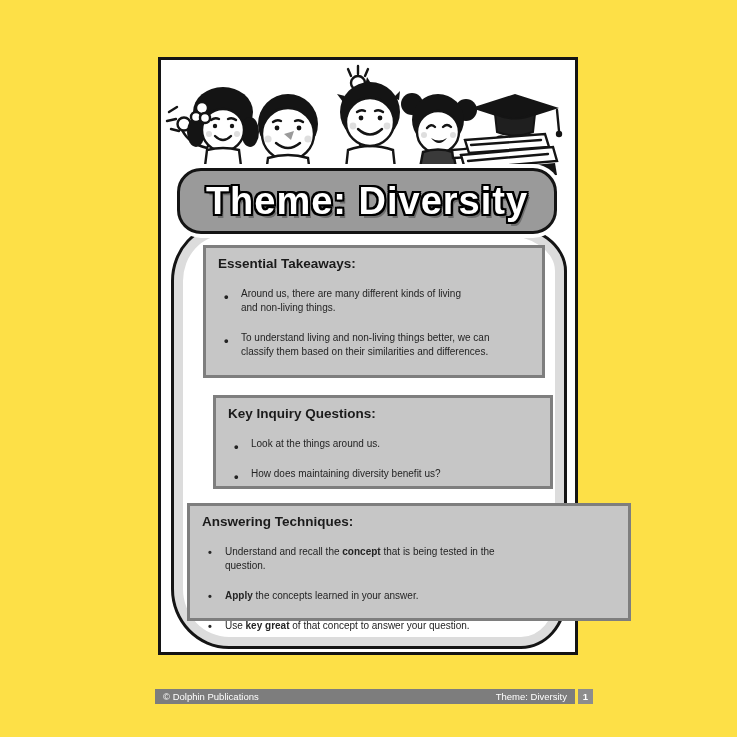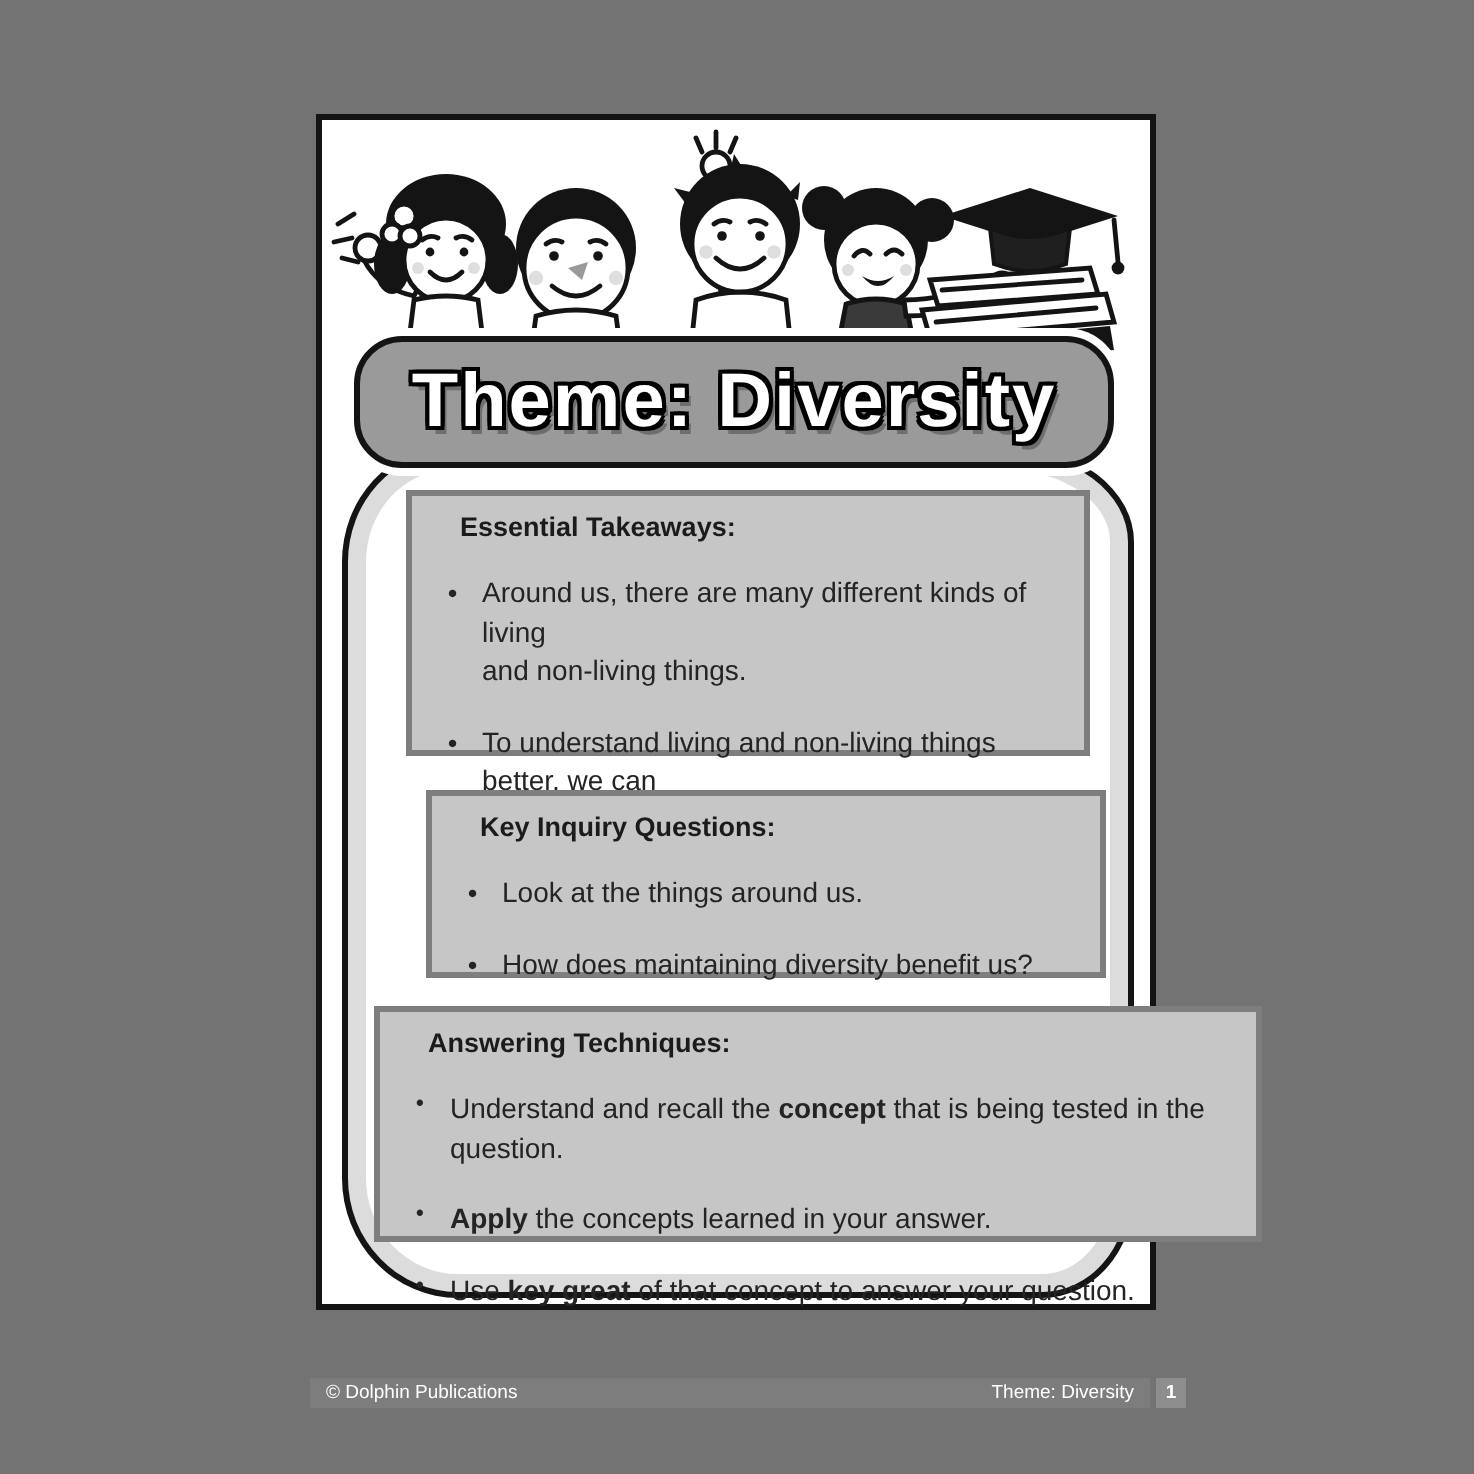--- a/index.html
+++ b/index.html
@@ -1,16 +1,16 @@
 <!DOCTYPE html>
 <html><head>
 <meta charset="utf-8">
 <style>
   html,body{margin:0;padding:0;background:#fff;}
-  .canvas{position:relative;width:737px;height:737px;background:#737373;
+  .canvas{position:relative;width:737px;height:737px;background:#fde047;
           font-family:"Liberation Sans",sans-serif;overflow:hidden;}
 
   
   .frame{position:absolute;left:158px;top:57px;width:414px;height:592px;
          border:3px solid #141414;background:#fff;}
 
   
   .illus{position:absolute;left:4px;top:2px;width:404px;height:130px;}
 
   
@@ -27,24 +27,24 @@
         background:#ffffff;border:3px solid #141414;
         border-radius:54px 64px 46px 58px / 58px 48px 52px 60px;
         box-shadow:inset 0 0 0 9px #dcdcdc;z-index:1;}
 
   
   .box{position:absolute;box-sizing:border-box;background:#c6c6c6;
        border:3px solid #7e7e7e;padding:7px 6px 4px 10px;z-index:2;}
   .box1{left:42px;top:185px;width:342px;height:133px;}
   .box2{left:52px;top:335px;width:340px;height:94px;}
   .box3{left:26px;top:443px;width:444px;height:118px;}
-  .box-title{margin:1px 0 6px 14px;font-size:13.5px;font-weight:bold;color:#1b1b1b;}
+  .box-title{margin:1px 0 6px 2px;font-size:13.5px;font-weight:bold;color:#1b1b1b;}
   .bullets{margin:0;padding:0;list-style:none;}
   .bullets li{position:relative;padding-left:25px;margin:16px 0 2px 0;
-              font-size:14px;line-height:1.4;color:#242424;white-space:pre-wrap;}
+              font-size:10px;line-height:1.4;color:#242424;white-space:pre-wrap;}
   .bullets li::before{content:"\2022";position:absolute;left:8px;top:1px;
               font-size:13px;font-weight:bold;color:#242424;}
   .box3 .bullets li::before{font-size:11px;top:0;}
   .bullets b{font-weight:bold;}
 
   
   .footer{position:absolute;left:155px;top:689px;width:420px;height:15px;
           background:#7d7d7d;color:#fff;font-size:9.5px;
           display:flex;align-items:center;justify-content:space-between;
           padding:0 8px;box-sizing:border-box;}

